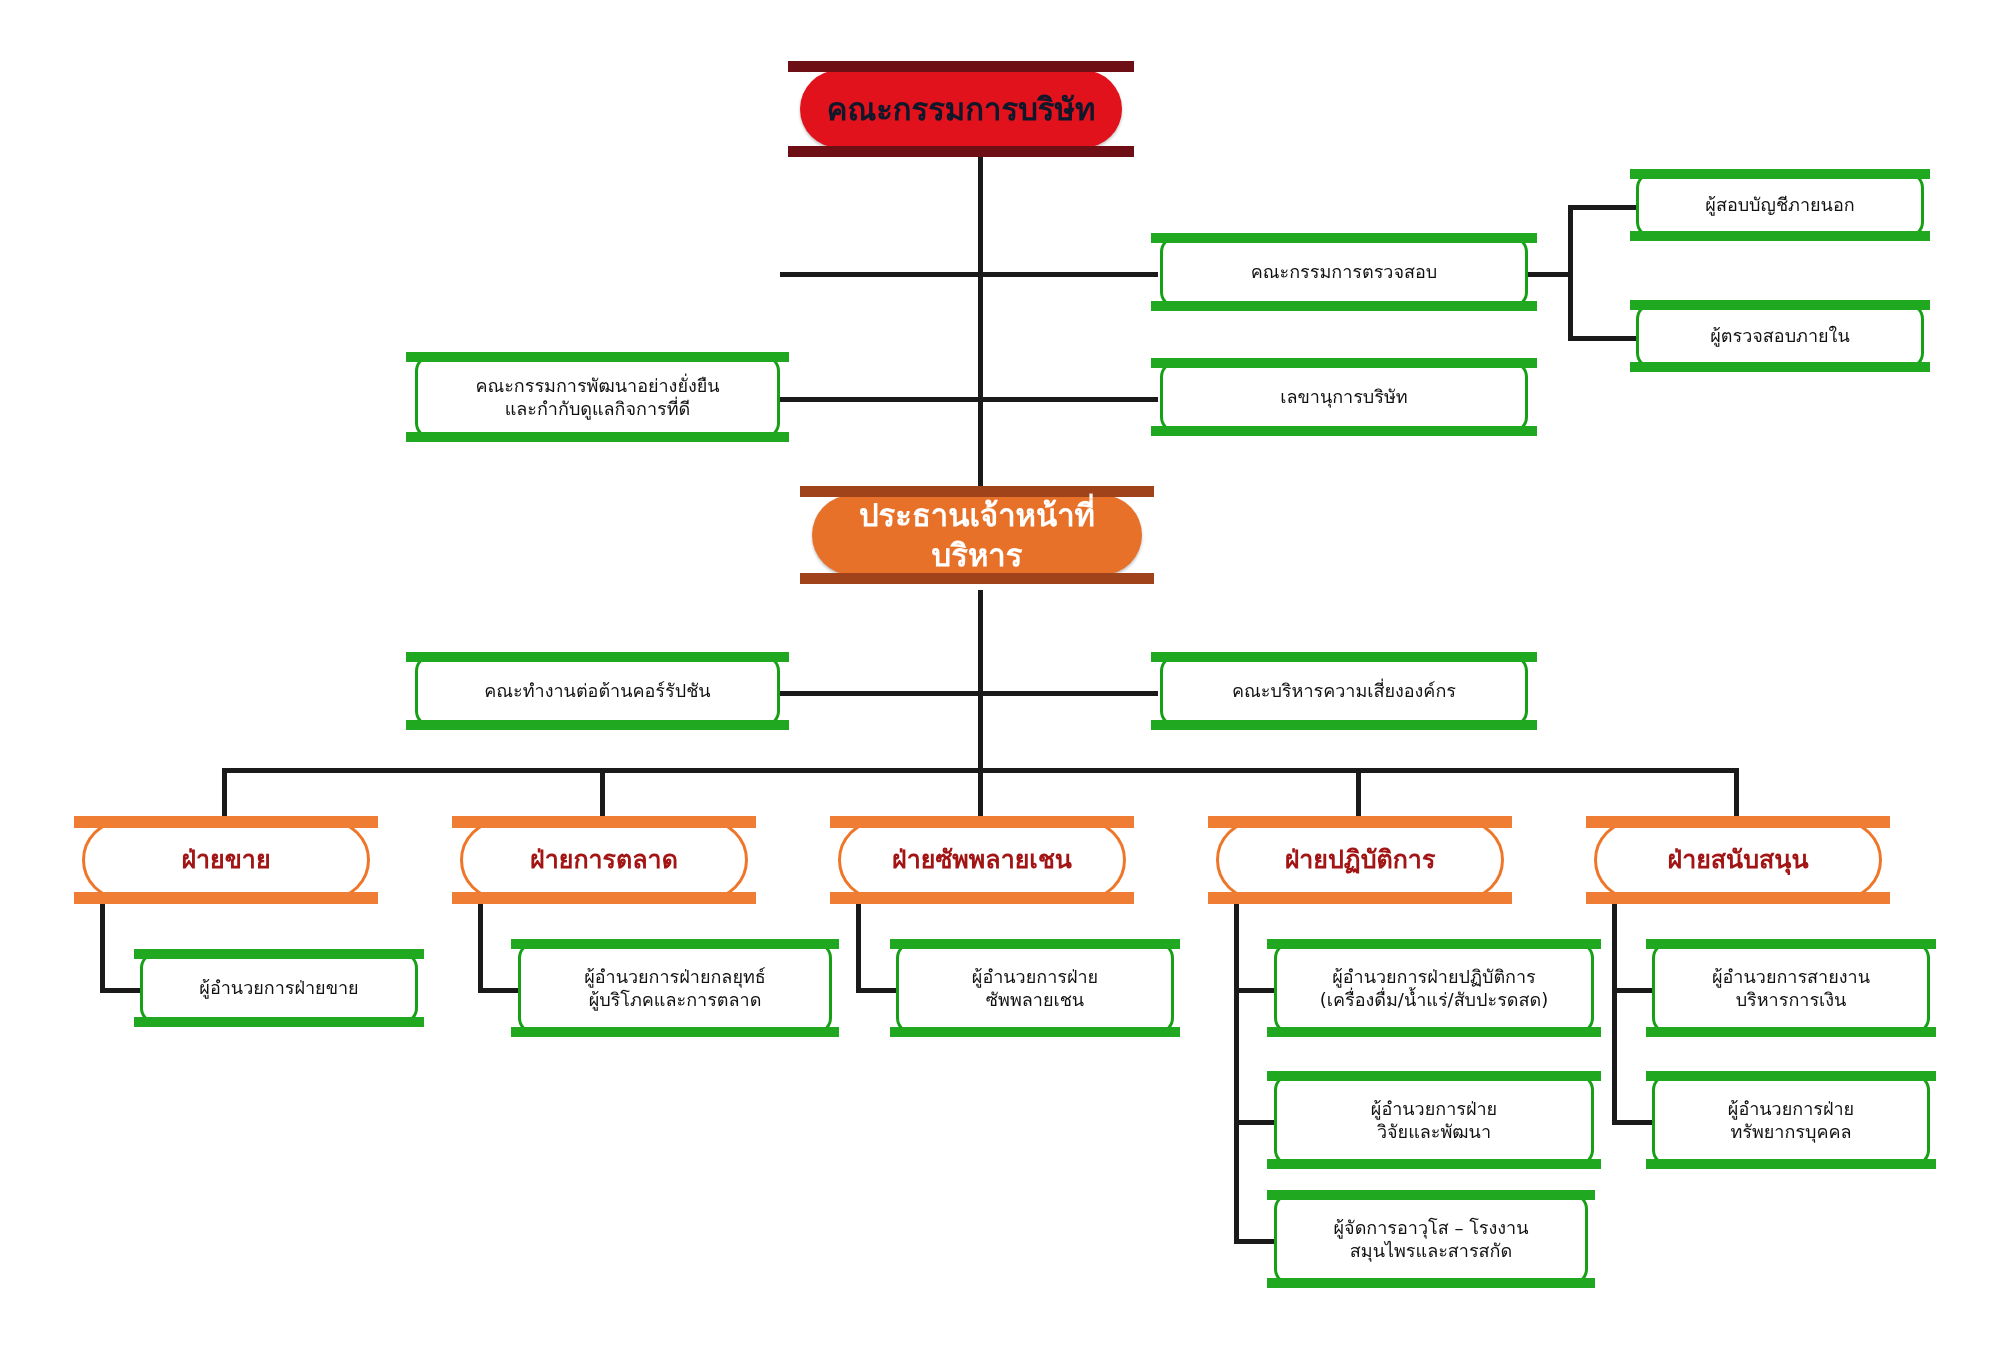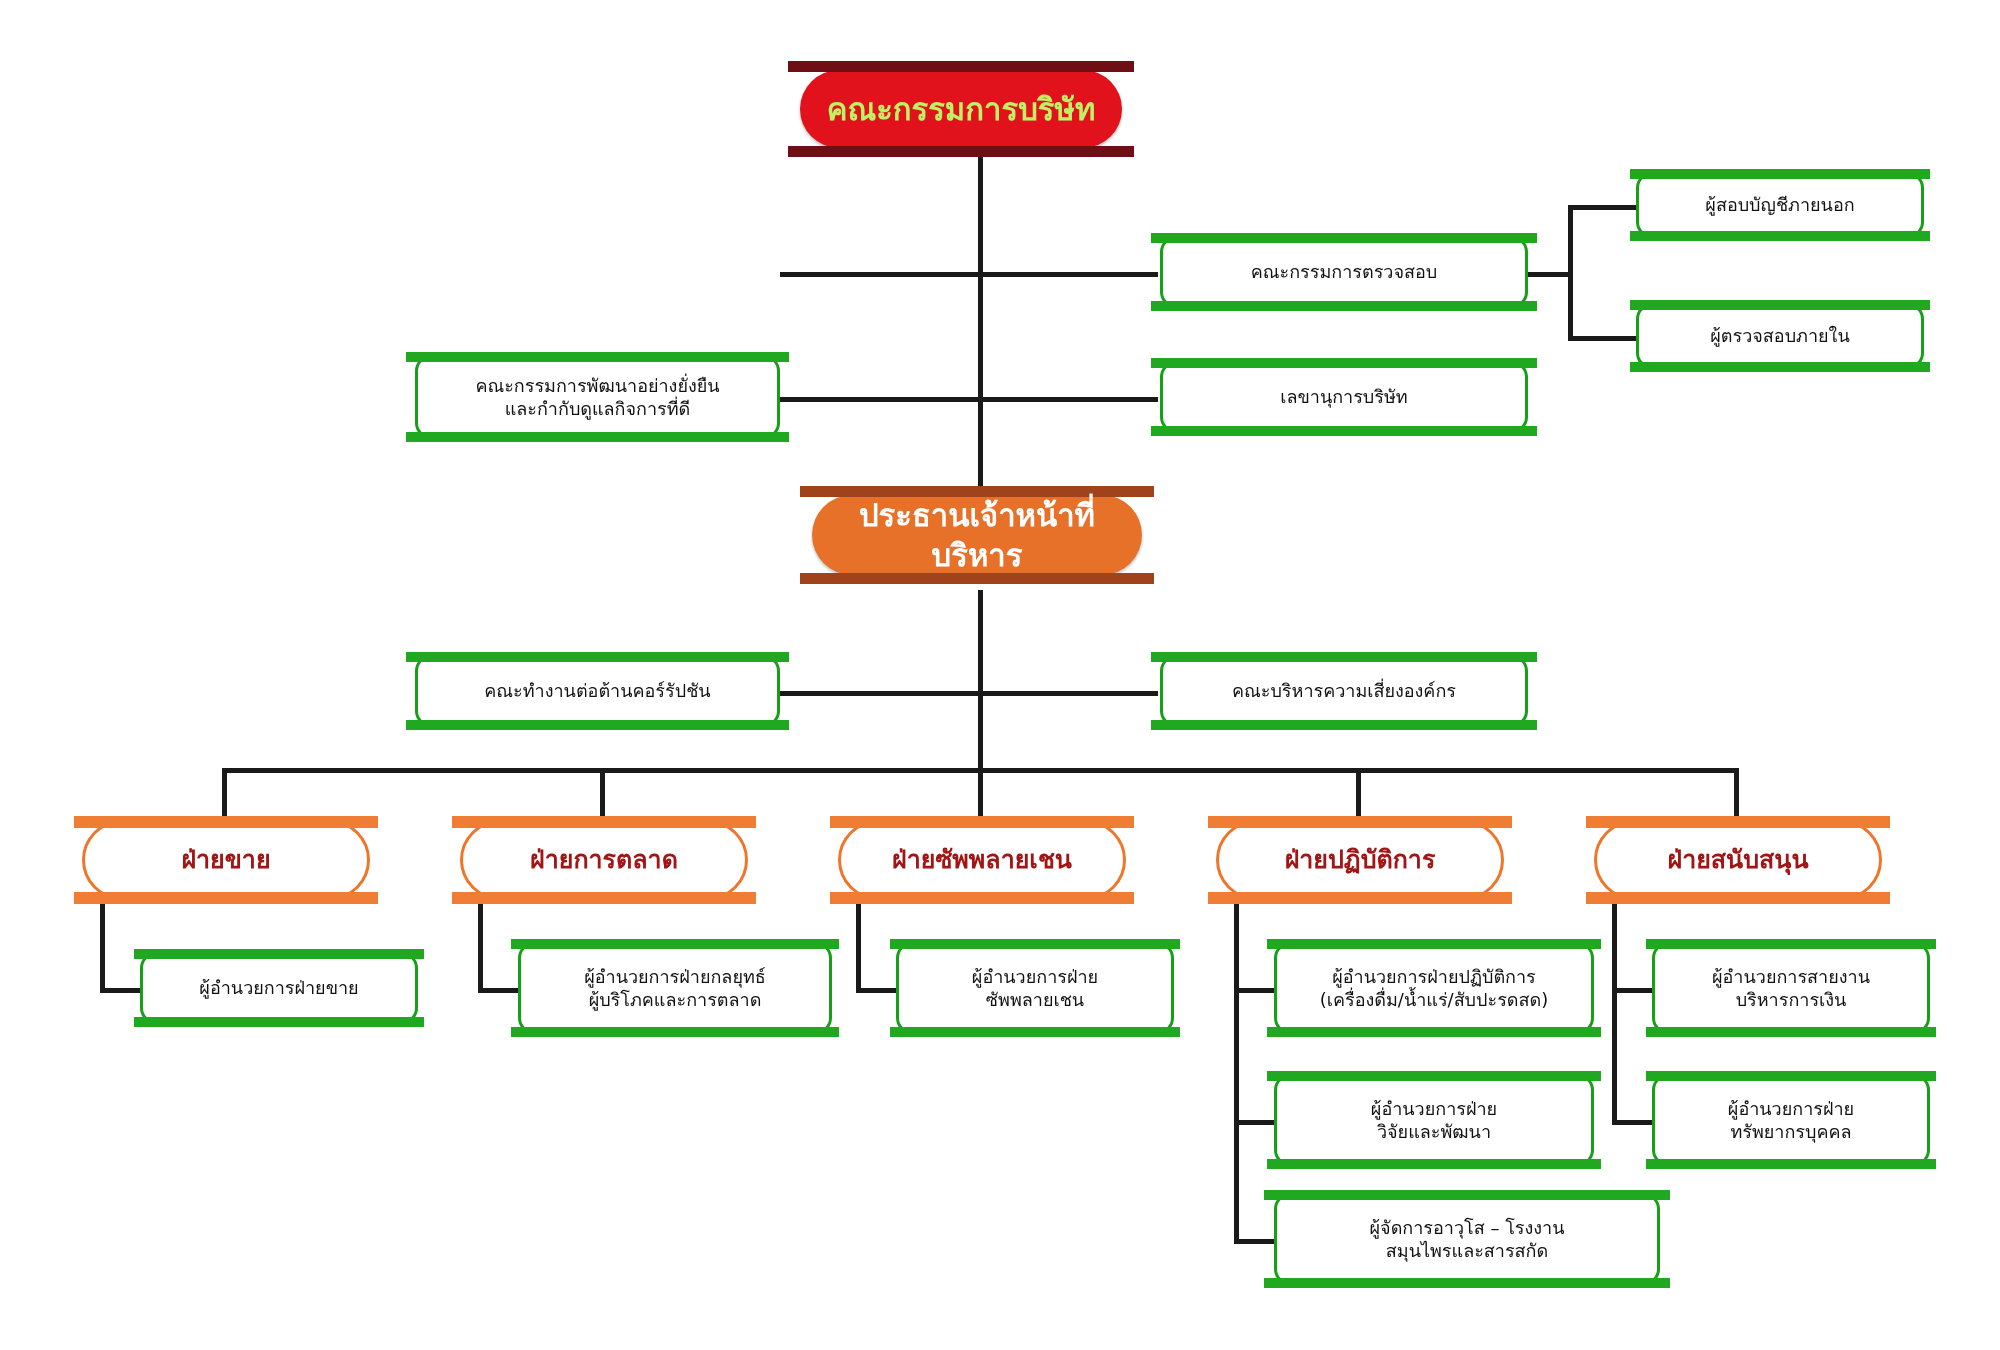--- a/index.html
+++ b/index.html
@@ -62,21 +62,21 @@
     height: 11px;
     width: 16%;
   }
   .node .bar::before { left: -14%; }
   .node .bar::after  { right: -14%; }
 
   
   .node.red {
     background: #e1121b;
     border-radius: 999px;
-    color: #bef264;
+    color: #0f172a;
     font-size: 31px;
     font-weight: bold;
     box-shadow: 0 2px 3px rgba(0,0,0,.25);
   }
   .node.red .bar,
   .node.red .bar::before,
   .node.red .bar::after { background: #6d0f14; }
   .node.red .bar.top { top: -9px; }
   .node.red .bar.bottom { bottom: -9px; }
 
@@ -293,21 +293,21 @@
 (เครื่องดื่ม/น้ำแร่/สับปะรดสด)</span>
   </div>
 
   <div class="node green" style="left:1274px; top:1074px; width:320px; height:92px;">
     <span class="bar top"></span>
     <span class="bar bottom"></span>
     <span class="label">ผู้อำนวยการฝ่าย
 วิจัยและพัฒนา</span>
   </div>
 
-  <div class="node green" style="left:1274px; top:1193px; width:386px; height:92px;text-align:center;">
+  <div class="node green" style="left:1274px; top:1193px; width:314px; height:92px;text-align:center;">
     <span class="bar top"></span>
     <span class="bar bottom"></span>
     <span class="label">ผู้จัดการอาวุโส – โรงงาน
 สมุนไพรและสารสกัด</span>
   </div>
 
   <div class="node green" style="left:1652px; top:942px; width:278px; height:92px;">
     <span class="bar top"></span>
     <span class="bar bottom"></span>
     <span class="label">ผู้อำนวยการสายงาน

